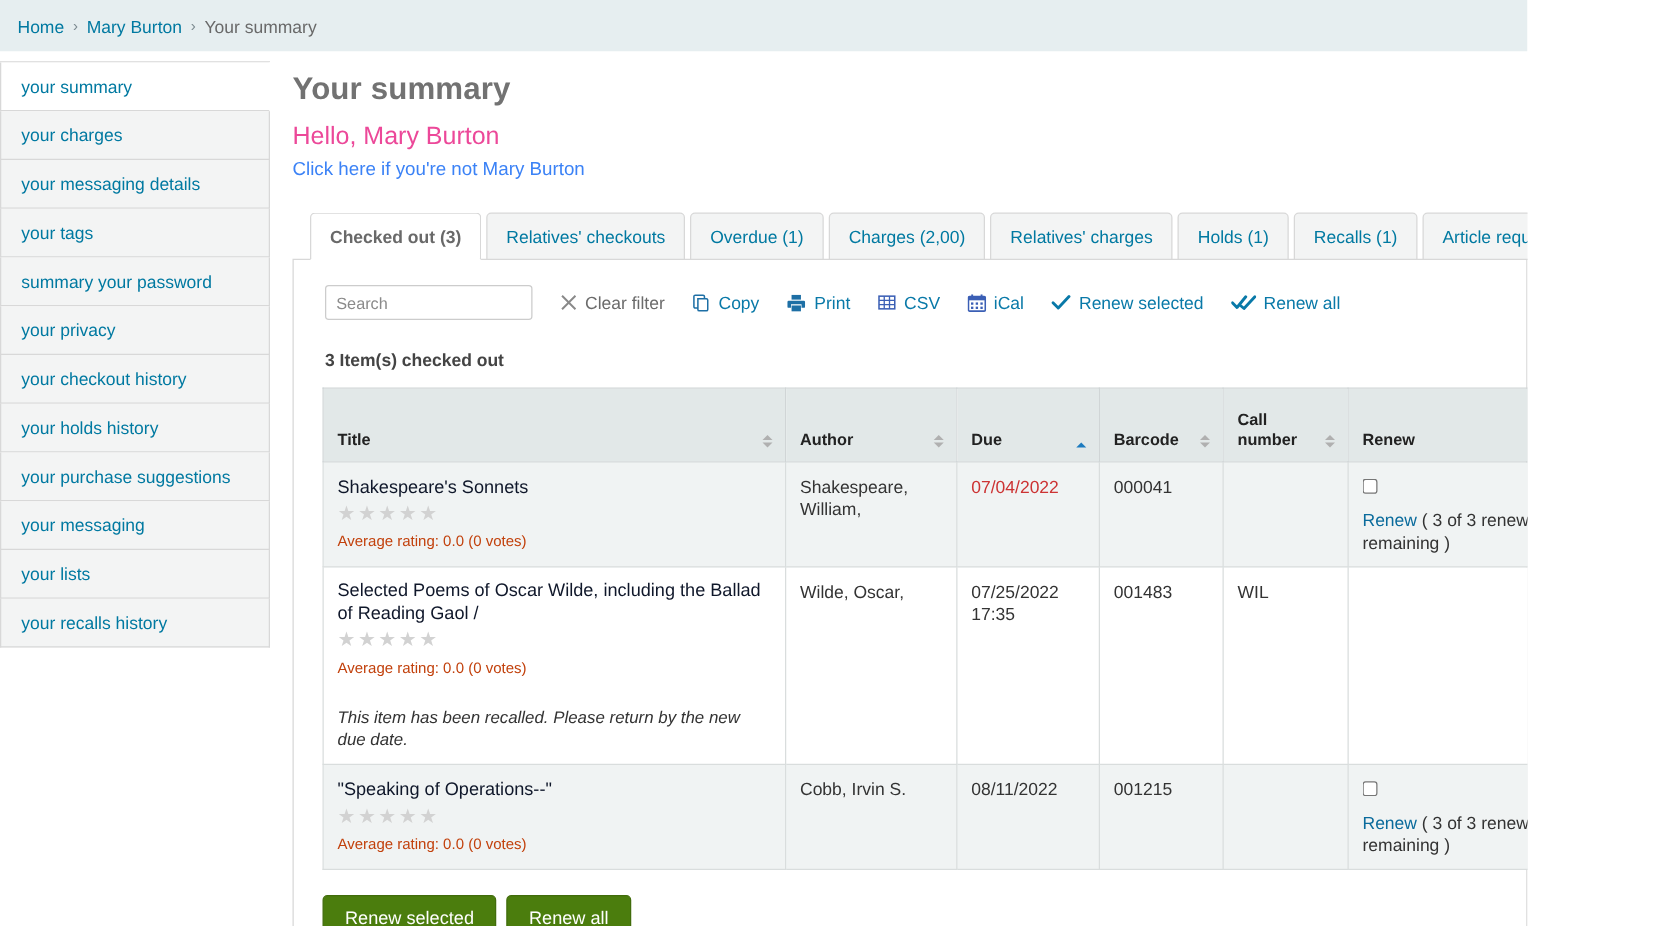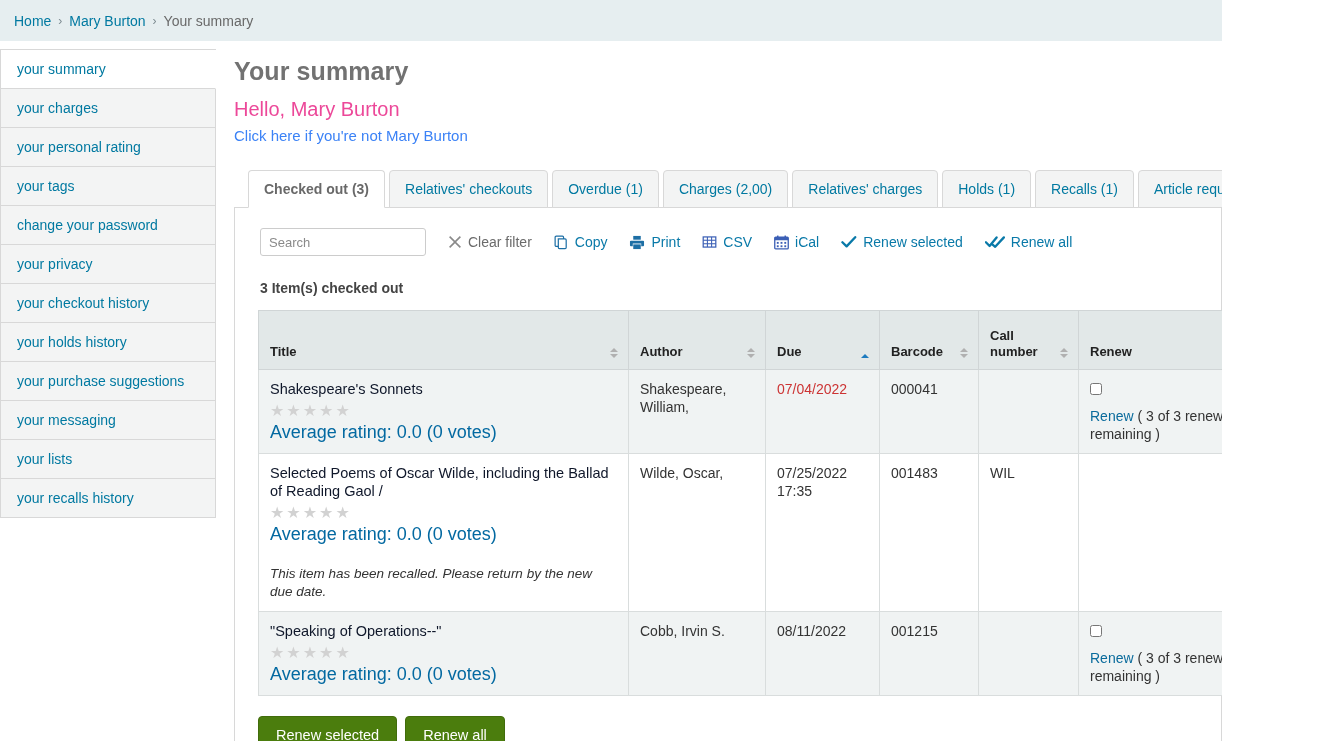--- a/index.html
+++ b/index.html
@@ -257,22 +257,22 @@
     display: inline-block;
   }
   .stars {
     margin: 5px 0 4px 0;
     line-height: 1;
     letter-spacing: 2px;
     color: #d2d2d2;
     font-size: 16px;
   }
   .rating-text {
-    font-size: 18px;
-    color: #0369a1;
+    font-size: 12px;
+    color: #c2410c;
   }
   .recall-note {
     font-style: italic;
     font-size: 13.5px;
     color: #333333;
     margin-top: 22px;
     line-height: 18px;
   }
   .due-overdue { color: #cc3333; }
 
@@ -327,23 +327,23 @@
     <span class="crumb-sep">›</span>
     <span class="crumb-current">Your summary</span>
   </div>
 
   <div class="layout">
 
     <nav class="sidebar">
       <ul class="sidebar-list" id="sidebar-list">
           <li class="sidebar-item active"><span>your summary</span></li>
           <li class="sidebar-item"><span>your charges</span></li>
-          <li class="sidebar-item"><span>your personal rating</span></li>
+          <li class="sidebar-item"><span>your messaging details</span></li>
           <li class="sidebar-item"><span>your tags</span></li>
-          <li class="sidebar-item"><span>change your password</span></li>
+          <li class="sidebar-item"><span>summary your password</span></li>
           <li class="sidebar-item"><span>your privacy</span></li>
           <li class="sidebar-item"><span>your checkout history</span></li>
           <li class="sidebar-item"><span>your holds history</span></li>
           <li class="sidebar-item"><span>your purchase suggestions</span></li>
           <li class="sidebar-item"><span>your messaging</span></li>
           <li class="sidebar-item"><span>your lists</span></li>
           <li class="sidebar-item"><span>your recalls history</span></li>
         </ul>
     </nav>
 

